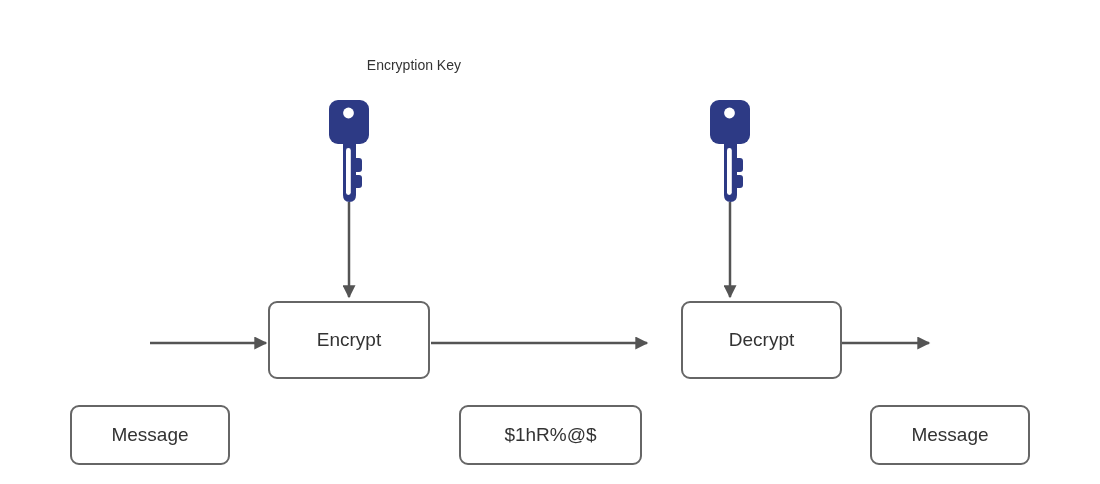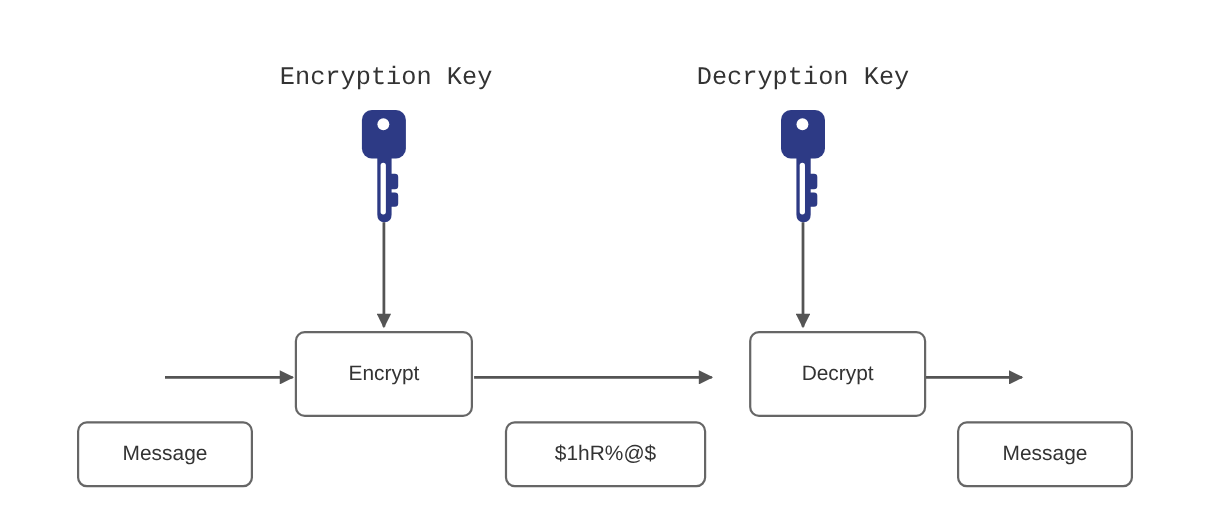--- a/index.html
+++ b/index.html
@@ -15,42 +15,42 @@
   .canvas{
     position:relative;
     width:1100px;height:484px;
     background:var(--background);
     overflow:hidden;
   }
   .arrow-layer{position:absolute;left:0;top:0;width:1100px;height:484px;}
   .arrow-layer line{stroke:var(--arrow);stroke-width:2.5;}
   .arrow-layer marker path{fill:var(--arrow);}
   .key-label{
-    position:absolute;width:220px;text-align:center;
-    font-size:23px;color:var(--text);white-space:nowrap;font-family:Liberation Mono, monospace;
+    position:absolute;width:220px;text-align:right;
+    font-size:14px;color:var(--text);white-space:nowrap;
   }
   .key-label.enc{left:241px;top:57px;}
   .key-label.dec{left:620px;top:57px;}
   .key-icon{position:absolute;width:44px;height:106px;}
   .key-icon .key-body{fill:var(--key_fill);}
   .key-icon .key-hole, .key-icon .key-slot{fill:#ffffff;}
   .key-icon.k1{left:327px;top:99px;}
   .key-icon.k2{left:708px;top:99px;}
   .box{
     position:absolute;
     background:var(--background);
     border:2.5px solid var(--box_border);
     border-radius:9px;
     display:flex;align-items:center;justify-content:center;
     font-size:19px;color:var(--text);
   }
   .box.process{top:301px;height:78px;}
   .box.encrypt{left:268px;width:162px;}
   .box.decrypt{left:681px;width:161px;}
-  .box.data{top:383px;height:60px;}
+  .box.data{top:405px;height:60px;}
   .box.msg-in{left:70px;width:160px;}
   .box.cipher{left:459px;width:183px;}
   .box.msg-out{left:870px;width:160px;}
 </style>
 </head>
 <body>
 
 <div class="canvas">
 
   <svg class="arrow-layer" viewBox="0 0 1100 484" xmlns="http://www.w3.org/2000/svg" aria-hidden="true">
@@ -60,21 +60,20 @@
       </marker>
     </defs>
     <line x1="150" y1="343" x2="266" y2="343" marker-end="url(#ah)"></line>
     <line x1="431" y1="343" x2="647" y2="343" marker-end="url(#ah)"></line>
     <line x1="811" y1="343" x2="929" y2="343" marker-end="url(#ah)"></line>
     <line x1="349" y1="202" x2="349" y2="297" marker-end="url(#ah)"></line>
     <line x1="730" y1="202" x2="730" y2="297" marker-end="url(#ah)"></line>
   </svg>
 
   <div class="key-label enc">Encryption Key</div>
-  <div class="key-label dec">Decryption Key</div>
 
   <svg class="key-icon k1" viewBox="0 0 44 106" xmlns="http://www.w3.org/2000/svg" aria-hidden="true">
     <rect class="key-body" x="2" y="1" width="40" height="44" rx="9"></rect>
     <path class="key-body" d="M16 40 L16 96 Q16 103 22.5 103 Q29 103 29 96
       L29 89 L32 89 Q35 89 35 86 L35 79 Q35 76 32 76 L29 76
       L29 73 L32 73 Q35 73 35 70 L35 62 Q35 59 32 59 L29 59 L29 40 Z"></path>
     <circle class="key-hole" cx="21.5" cy="14" r="5.4"></circle>
     <rect class="key-slot" x="19" y="49" width="4.8" height="47" rx="2.4"></rect>
   </svg>
 

